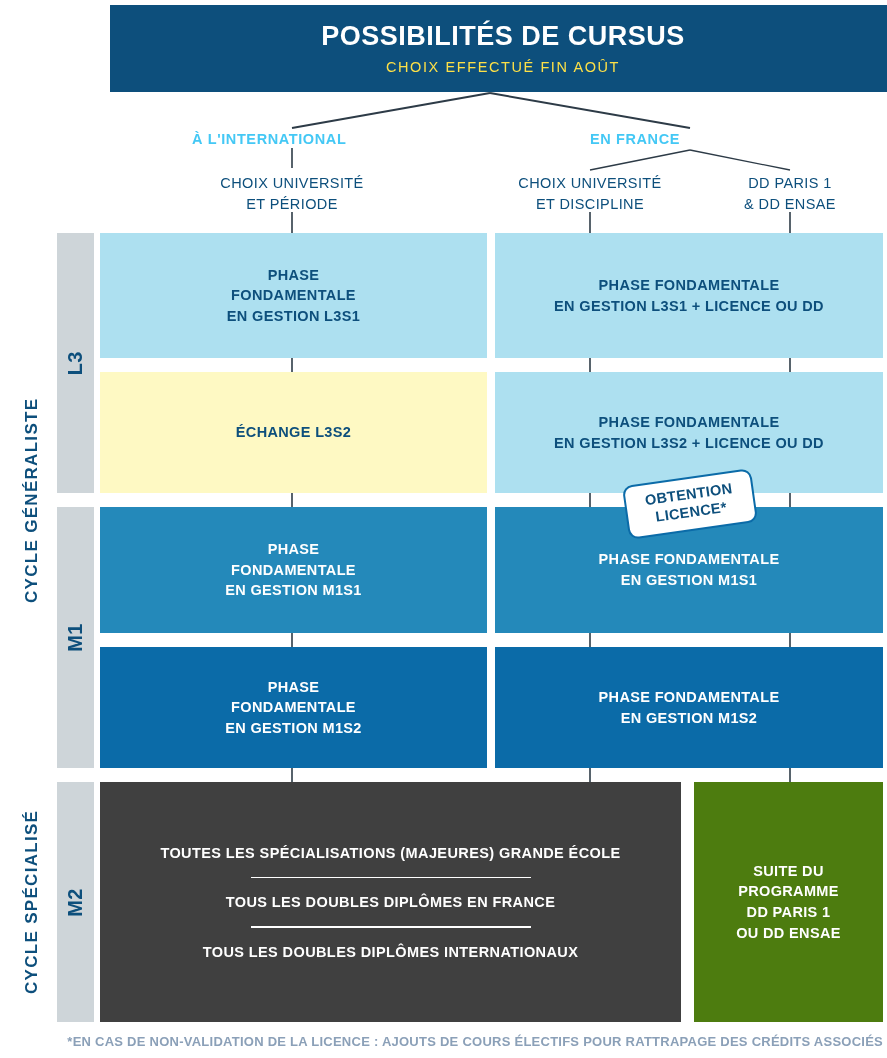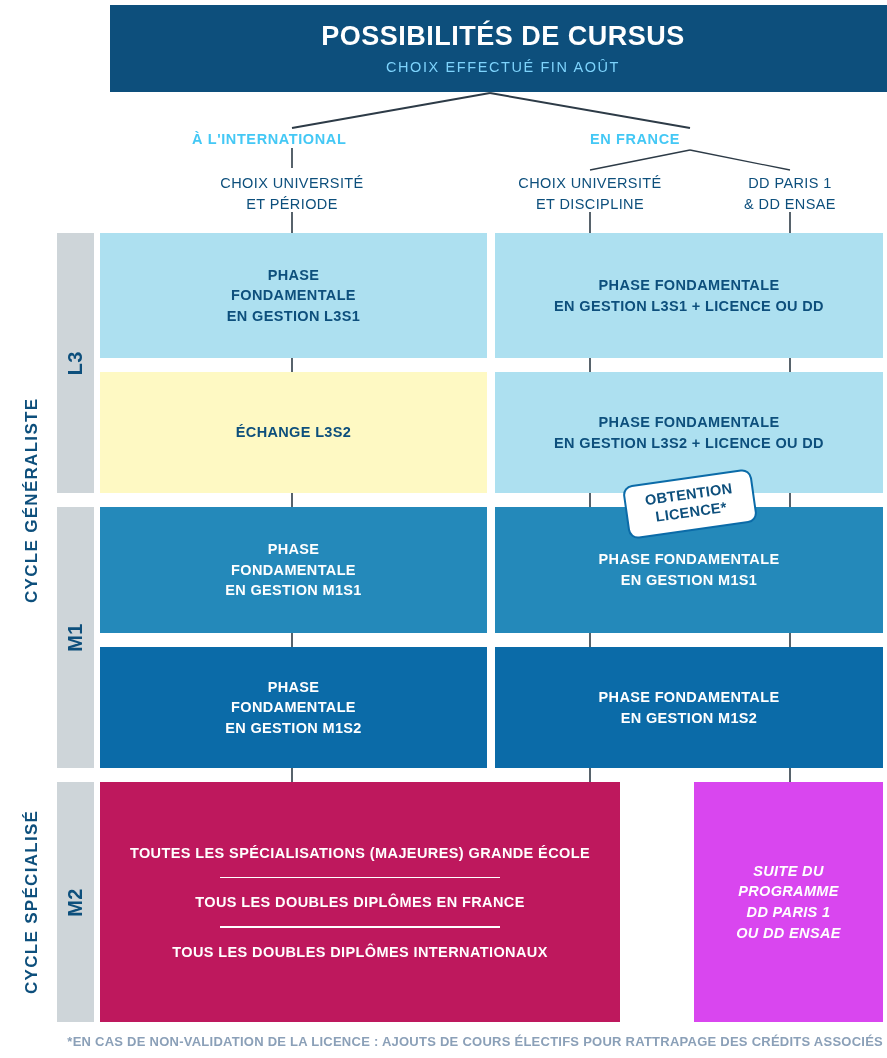--- a/index.html
+++ b/index.html
@@ -38,21 +38,21 @@
     font-weight: bold;
     letter-spacing: 0.5px;
     line-height: 1.1;
     text-transform: uppercase;
   }
   .header-sub {
     margin-top: 8px;
     font-size: 14.5px;
     font-weight: normal;
     letter-spacing: 1.6px;
-    color: #7dd3fc;
+    color: #fde047;
     text-transform: uppercase;
   }
 
   
   .connectors {
     position: absolute;
     left: 0;
     top: 0;
     width: 887px;
     height: 1058px;
@@ -129,21 +129,21 @@
     font-weight: bold;
     line-height: 1.42;
     letter-spacing: 0.35px;
     text-transform: uppercase;
     white-space: pre-line;
   }
   .bg-lightblue { background: #ade0f0; }
   .bg-yellow    { background: #fef9c3; }
   .bg-midblue   { background: #2489ba; }
   .bg-blue      { background: #0b6ba8; }
-  .bg-navy      { background: #d946ef; font-style: italic; }
+  .bg-navy      { background: #4d7c0f; }
   .tx-navy  { color: #0d4f7c; }
   .tx-white { color: #ffffff; }
 
   
   .badge {
     position: absolute;
     left: 625px;
     top: 477px;
     width: 126px;
     height: 50px;
@@ -165,23 +165,23 @@
     letter-spacing: 0.3px;
     white-space: pre-line;
     text-transform: uppercase;
   }
 
   
   .m2-list {
     position: absolute;
     left: 100px;
     top: 782px;
-    width: 520px;
+    width: 581px;
     height: 240px;
-    background: #be185d;
+    background: #404040;
     display: flex;
     flex-direction: column;
     align-items: center;
     justify-content: center;
     box-sizing: border-box;
     padding: 10px 0;
   }
   .m2-item {
     color: #ffffff;
     font-size: 14.5px;

